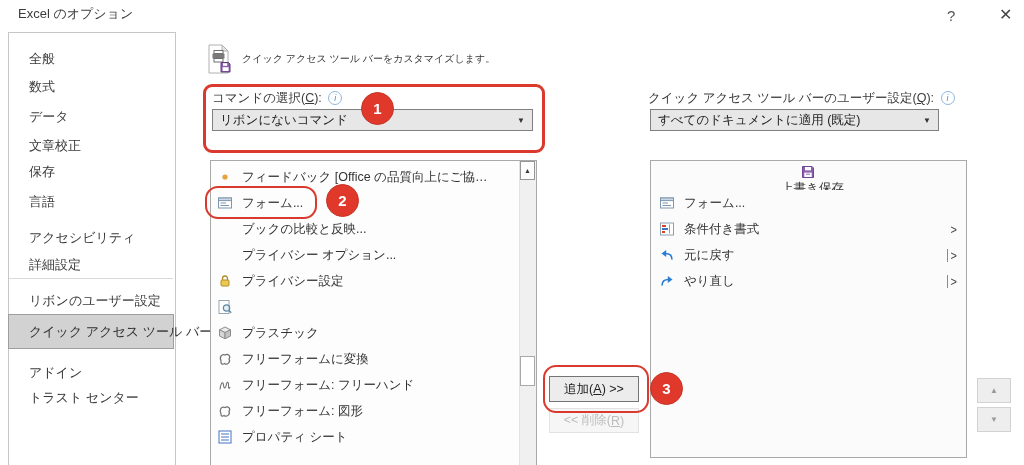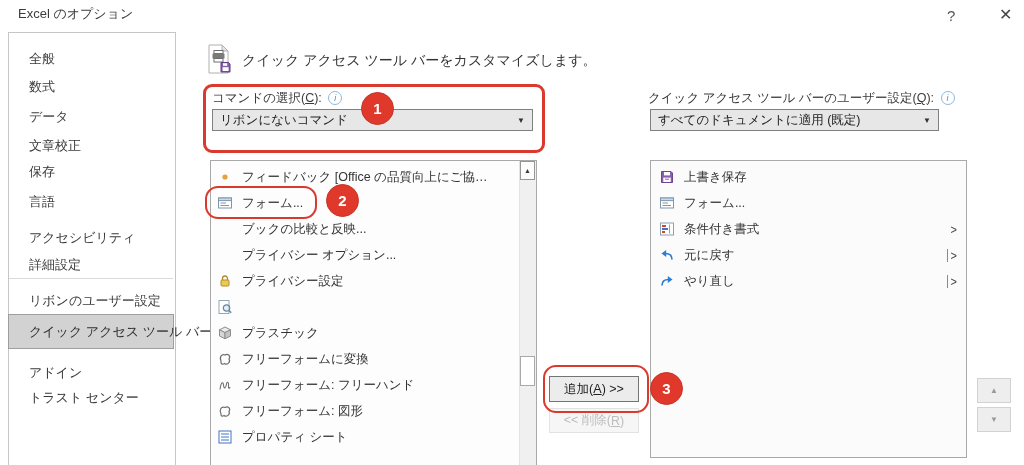--- a/index.html
+++ b/index.html
@@ -14,21 +14,21 @@
   .win-help{left:947px;top:7px;font-size:15px;color:#555;cursor:default;}
   .win-close{left:999px;top:5px;font-size:16px;color:#444;font-weight:300;}
   
   .sidebar{left:8px;top:32px;width:166px;height:440px;border:1px solid #c6c6c6;background:#fff;}
   .side-item{position:absolute;left:20px;font-size:13px;color:#3a3a3a;white-space:nowrap;}
   .side-divider{position:absolute;left:0;width:164px;height:1px;background:#dadada;}
   .side-selected{position:absolute;left:-1px;top:281px;width:164px;height:33px;
     background:#d2d2d2;border:1px solid #9e9e9e;display:flex;align-items:center;}
   .side-selected span{margin-left:20px;font-size:13px;color:#2f2f2f;white-space:nowrap;}
   
-  .hdr-text{left:242px;top:52px;font-size:14px;color:#333;}
+  .hdr-text{left:242px;top:52px;font-size:10px;color:#333;}
   
   .fld-label{font-size:12.5px;color:#3a3a3a;}
   .fld-label .akey{text-decoration:underline;}
   .info-dot{display:inline-block;width:12px;height:12px;border:1px solid #8fb8dc;border-radius:50%;
     color:#4a8fc7;font-size:9px;line-height:12px;text-align:center;margin-left:3px;vertical-align:1px;
     font-style:italic;}
   
   .combo{display:flex;align-items:center;background:#e7e7e7;border:1px solid #808080;box-sizing:border-box;}
   .combo .cval{flex:1;padding-left:7px;font-size:12.5px;color:#222;overflow:hidden;}
   .combo .carr{padding-right:7px;font-size:8px;color:#333;}
@@ -206,21 +206,21 @@
   <span>クイック アクセス ツール バーのユーザー設定(</span><span class="akey">Q</span><span>):</span>
   <span class="info-dot">i</span>
 </div>
 
 <div class="abs combo" style="left:650px;top:109px;width:289px;height:22px;">
   <span class="cval">すべてのドキュメントに適用 (既定)</span>
   <span class="carr">▼</span>
 </div>
 
 <div class="abs listbox" style="left:650px;top:160px;width:317px;height:298px;padding-top:3px;background:#fbfbfb;">
-  <div class="lrow" style="padding-left:8px;">
+  <div class="lrow" style="padding-left:8px;flex-direction:column;">
     <span class="ic"><svg width="16" height="16" viewBox="0 0 16 16">
           <path d="M2.5,2.5 h9.5 l1.5,1.5 v9.5 h-11 z" fill="#8a5fae" stroke="#6d4590"></path>
           <rect x="5" y="3" width="6" height="3.4" fill="#fff"></rect>
           <rect x="4.3" y="8.6" width="7.4" height="4.4" fill="#fff"></rect>
           <line x1="6" y1="10.2" x2="10" y2="10.2" stroke="#8a5fae"></line>
         </svg></span>
     <span class="lbl">上書き保存</span>
   </div>
   <div class="lrow" style="padding-left:8px;">
     <span class="ic"><svg width="16" height="16" viewBox="0 0 16 16">

